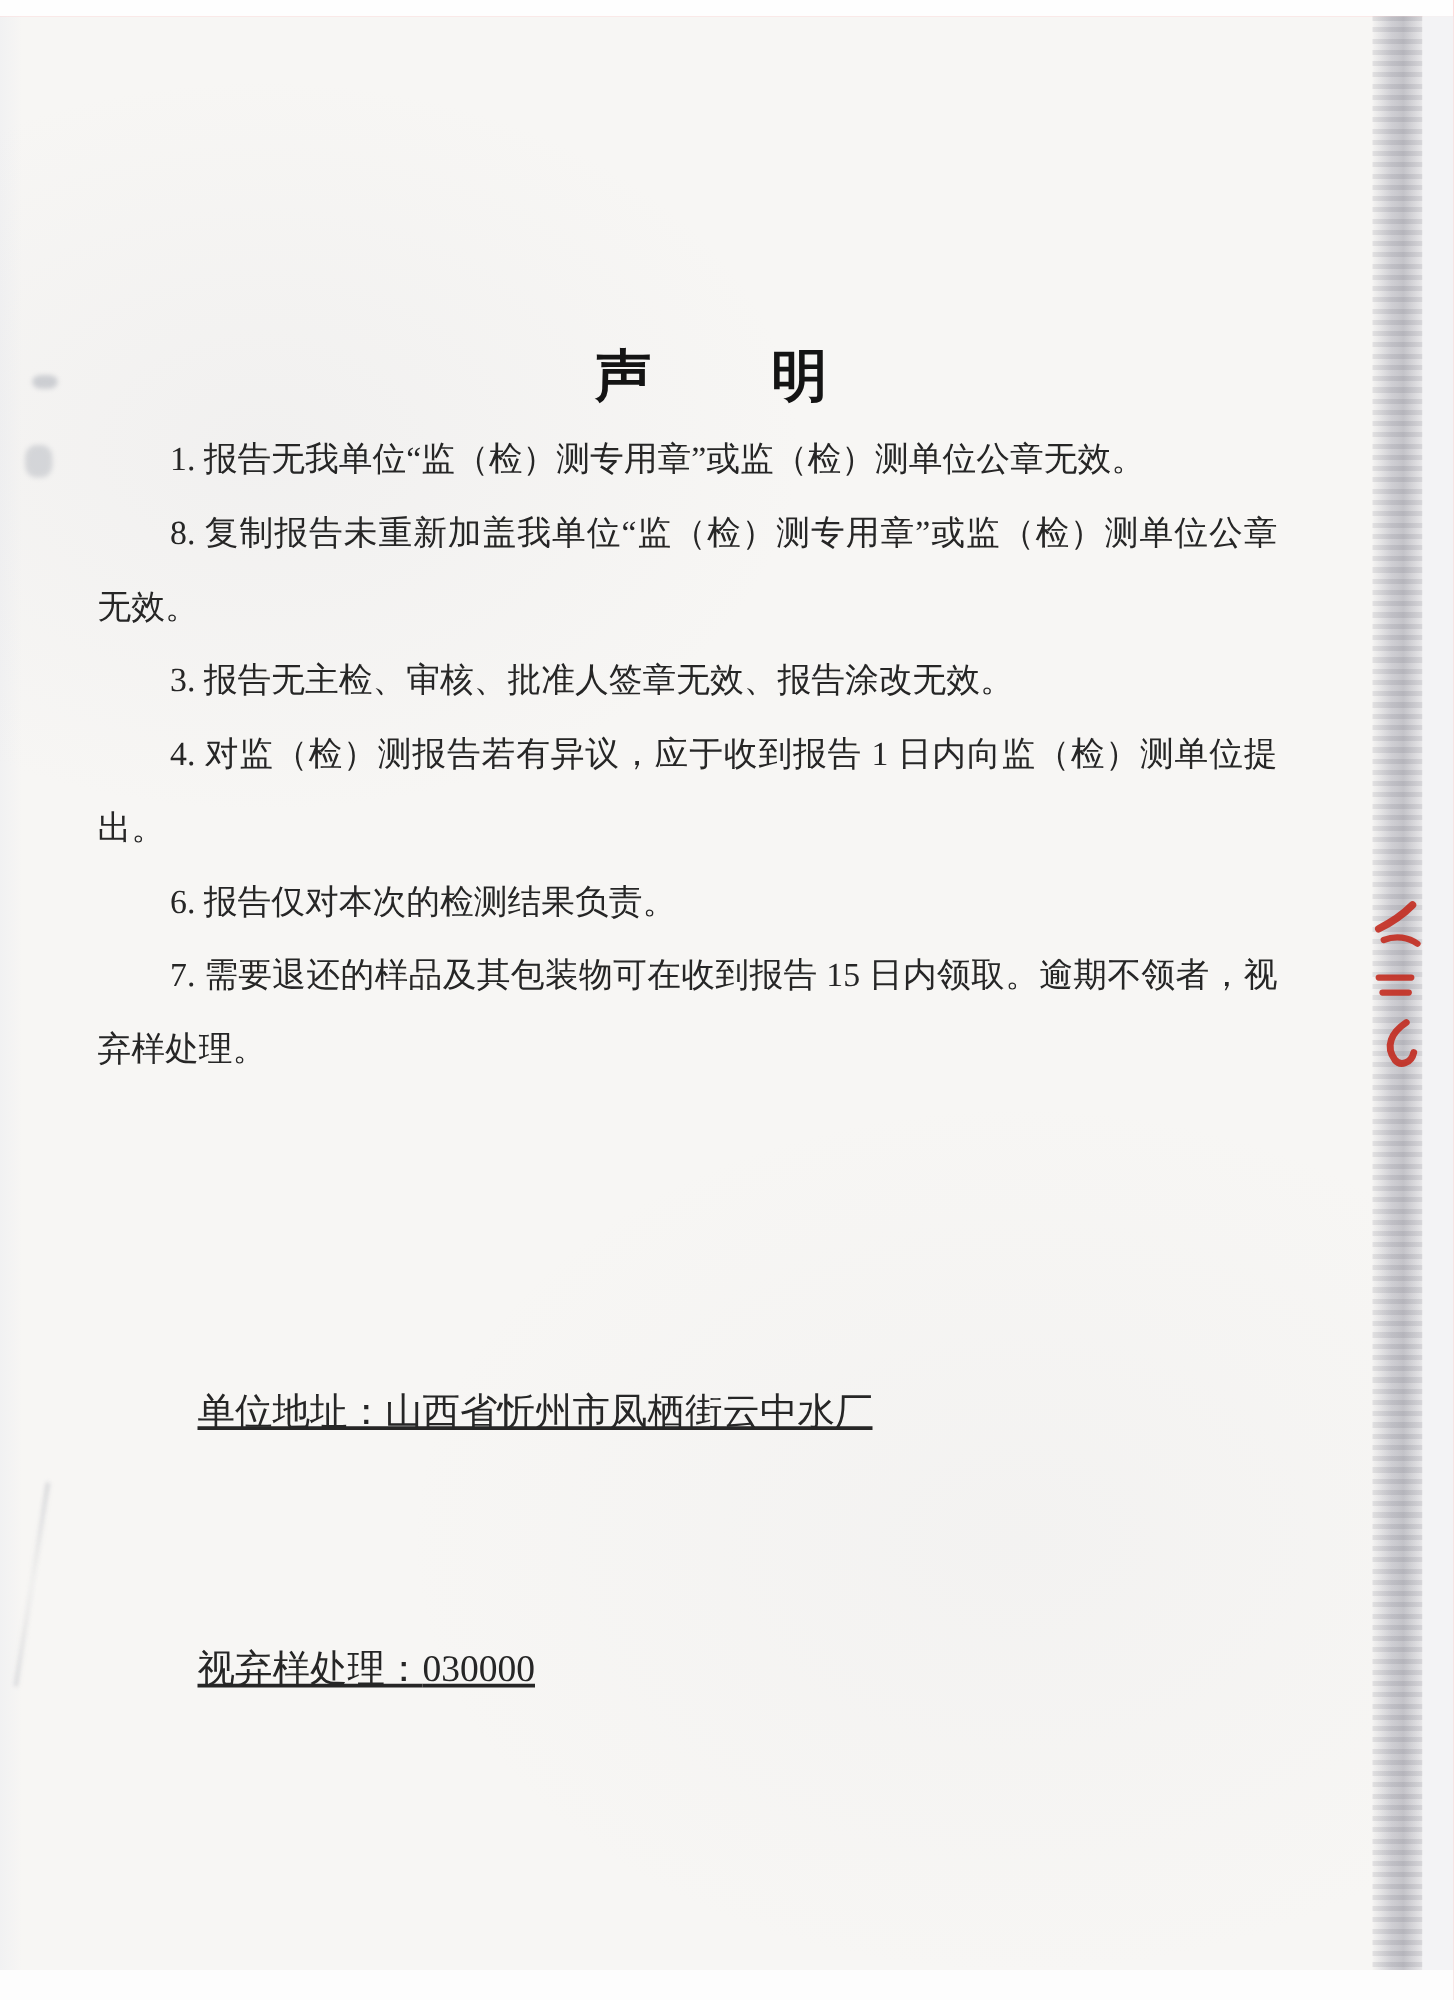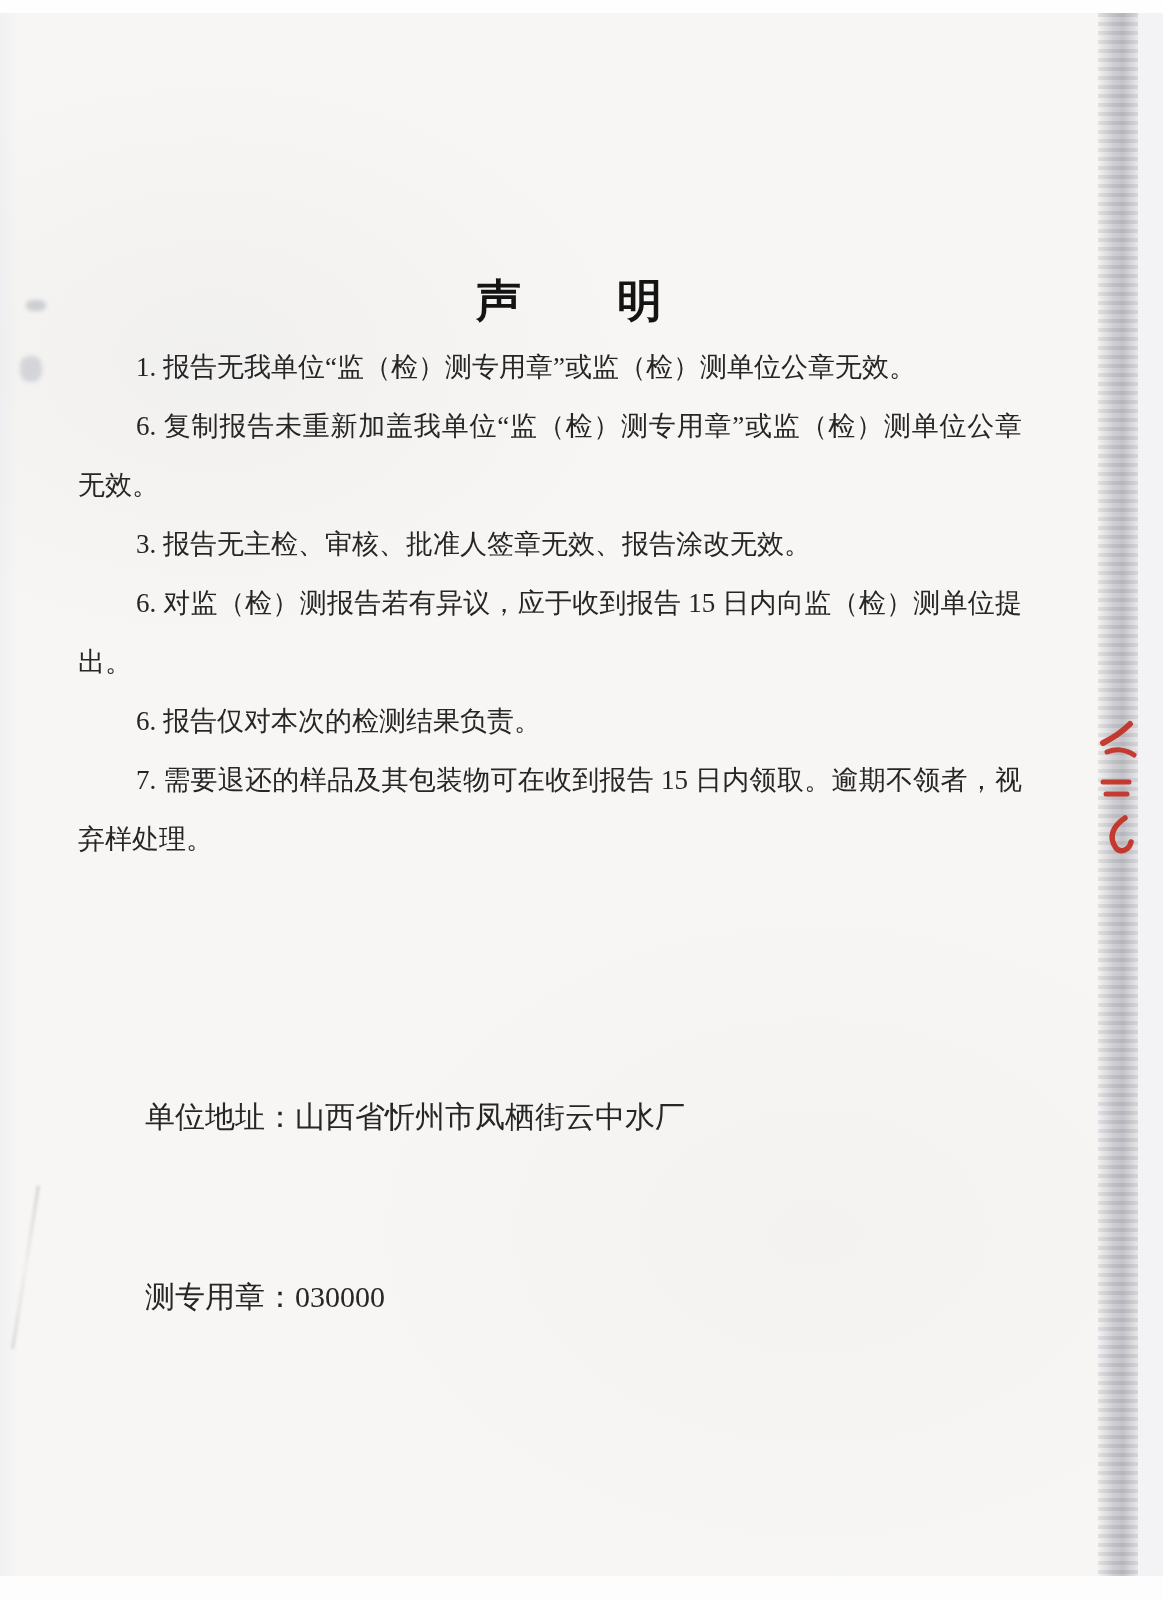--- a/index.html
+++ b/index.html
@@ -64,21 +64,21 @@
   }
   .body-text p { margin: 0; text-indent: 2.15em; }
   .contact {
     position: absolute;
     left: 142px; top: 969px;
     font-size: 30px;
     line-height: 58px;
     color: #262626;
     white-space: pre-wrap;
   }
-  .contact .row { margin: 3px; }
+  .contact .row { margin: 16px; text-decoration: underline; }
 
   
   .smudge {
     position: absolute;
     background: #8d93a0;
     filter: blur(2px);
     border-radius: 40%;
   }
   .smudge-a { left: 26px; top: 300px; width: 20px; height: 11px; opacity: 0.38; }
   .smudge-b { left: 20px; top: 356px; width: 22px; height: 26px; opacity: 0.30; }
@@ -98,30 +98,30 @@
   <div class="paper"></div>
   <div class="top-strip"></div>
   <div class="fold-band"></div>
   <div class="right-margin"></div>
   <div class="bottom-strip"></div>
 
   <div class="title">声　　明</div>
 
   <div class="body-text">
     <p>1. 报告无我单位“监（检）测专用章”或监（检）测单位公章无效。</p>
-    <p>6. 复制报告未重新加盖我单位“监（检）测专用章”或监（检）测单位公章无效。</p>
+    <p>8. 复制报告未重新加盖我单位“监（检）测专用章”或监（检）测单位公章无效。</p>
     <p>3. 报告无主检、审核、批准人签章无效、报告涂改无效。</p>
-    <p>6. 对监（检）测报告若有异议，应于收到报告 15 日内向监（检）测单位提出。</p>
+    <p>4. 对监（检）测报告若有异议，应于收到报告 1 日内向监（检）测单位提出。</p>
     <p>6. 报告仅对本次的检测结果负责。</p>
     <p>7. 需要退还的样品及其包装物可在收到报告 15 日内领取。逾期不领者，视弃样处理。</p>
   </div>
 
   <div class="contact">
     <p class="row"><span>单位地址：</span><span>山西省忻州市凤栖街云中水厂</span></p>
-    <p class="row"><span>测专用章：</span><span>030000</span></p>
+    <p class="row"><span>视弃样处理：</span><span>030000</span></p>
     
   </div>
 
   <div class="smudge smudge-a"></div>
   <div class="smudge smudge-b"></div>
   <div class="crease"></div>
 
   <svg class="stamp-fragment" width="46" height="140" viewBox="0 0 46 140" fill="none" xmlns="http://www.w3.org/2000/svg">
     <path d="M36 4 C28 12 19 18 9 23" stroke="#c3271b" stroke-width="6" stroke-linecap="round"></path>
     <path d="M13 32 C23 28 33 30 40 35" stroke="#c3271b" stroke-width="5" stroke-linecap="round"></path>

